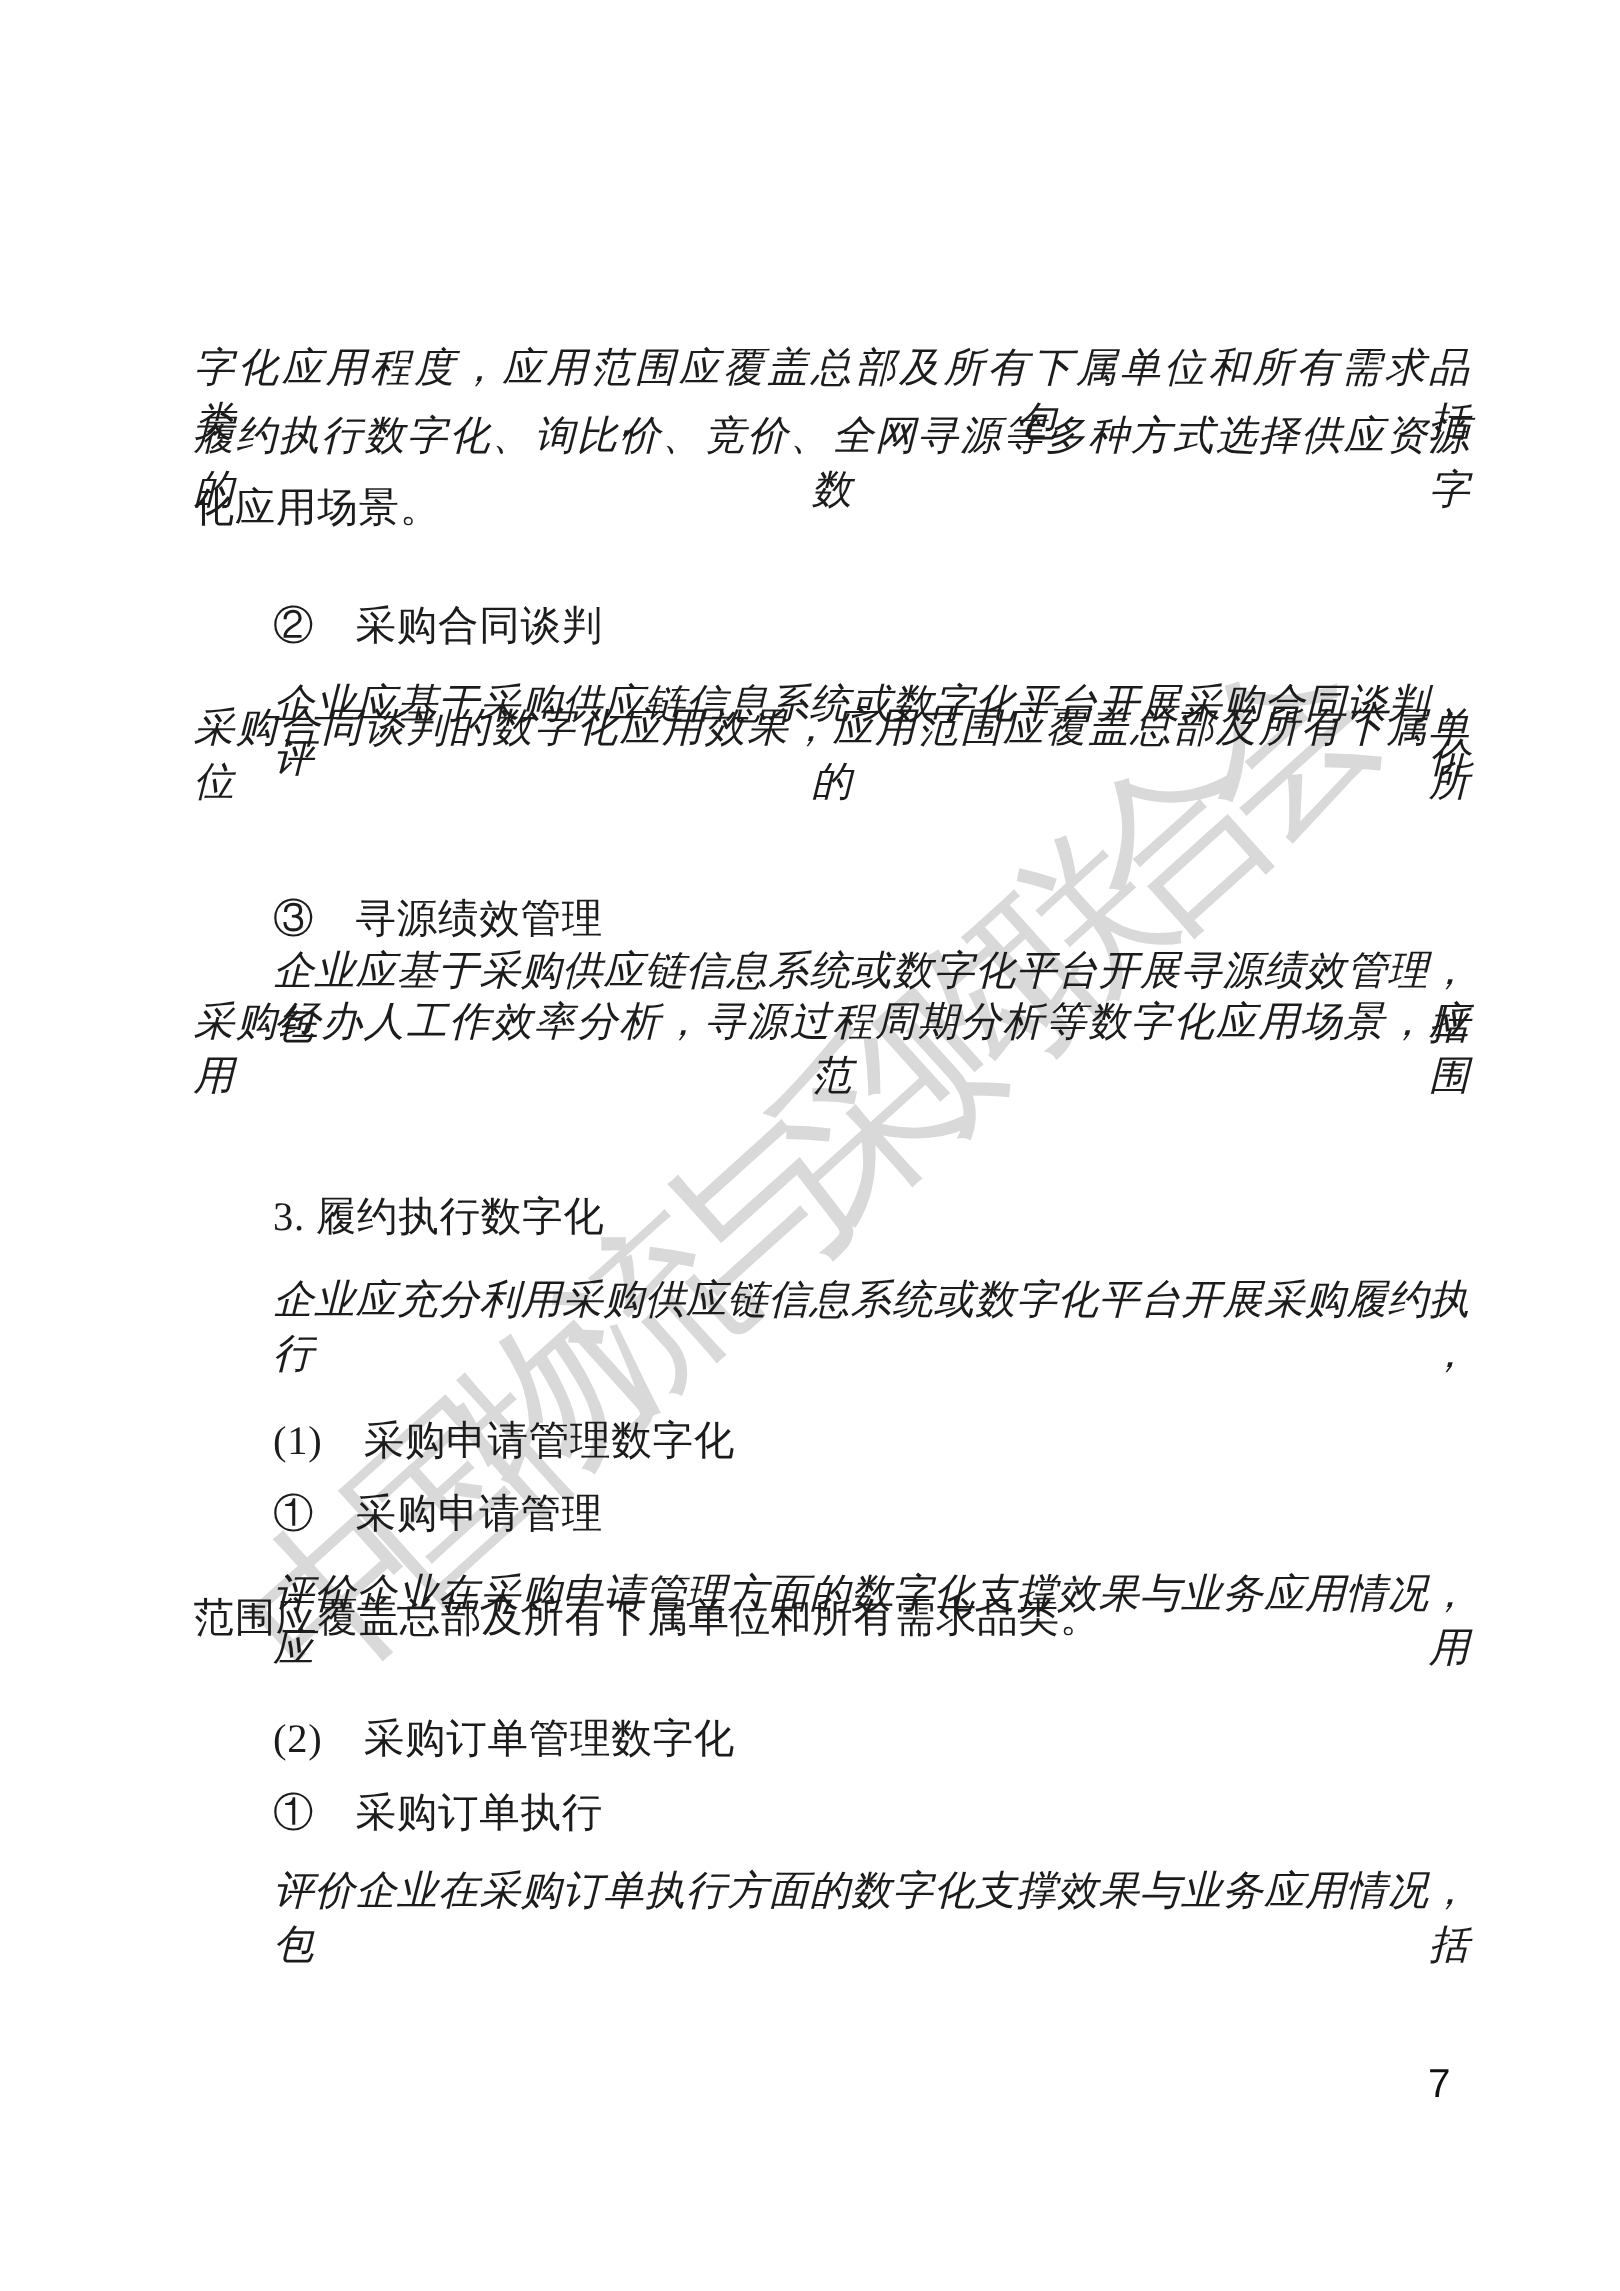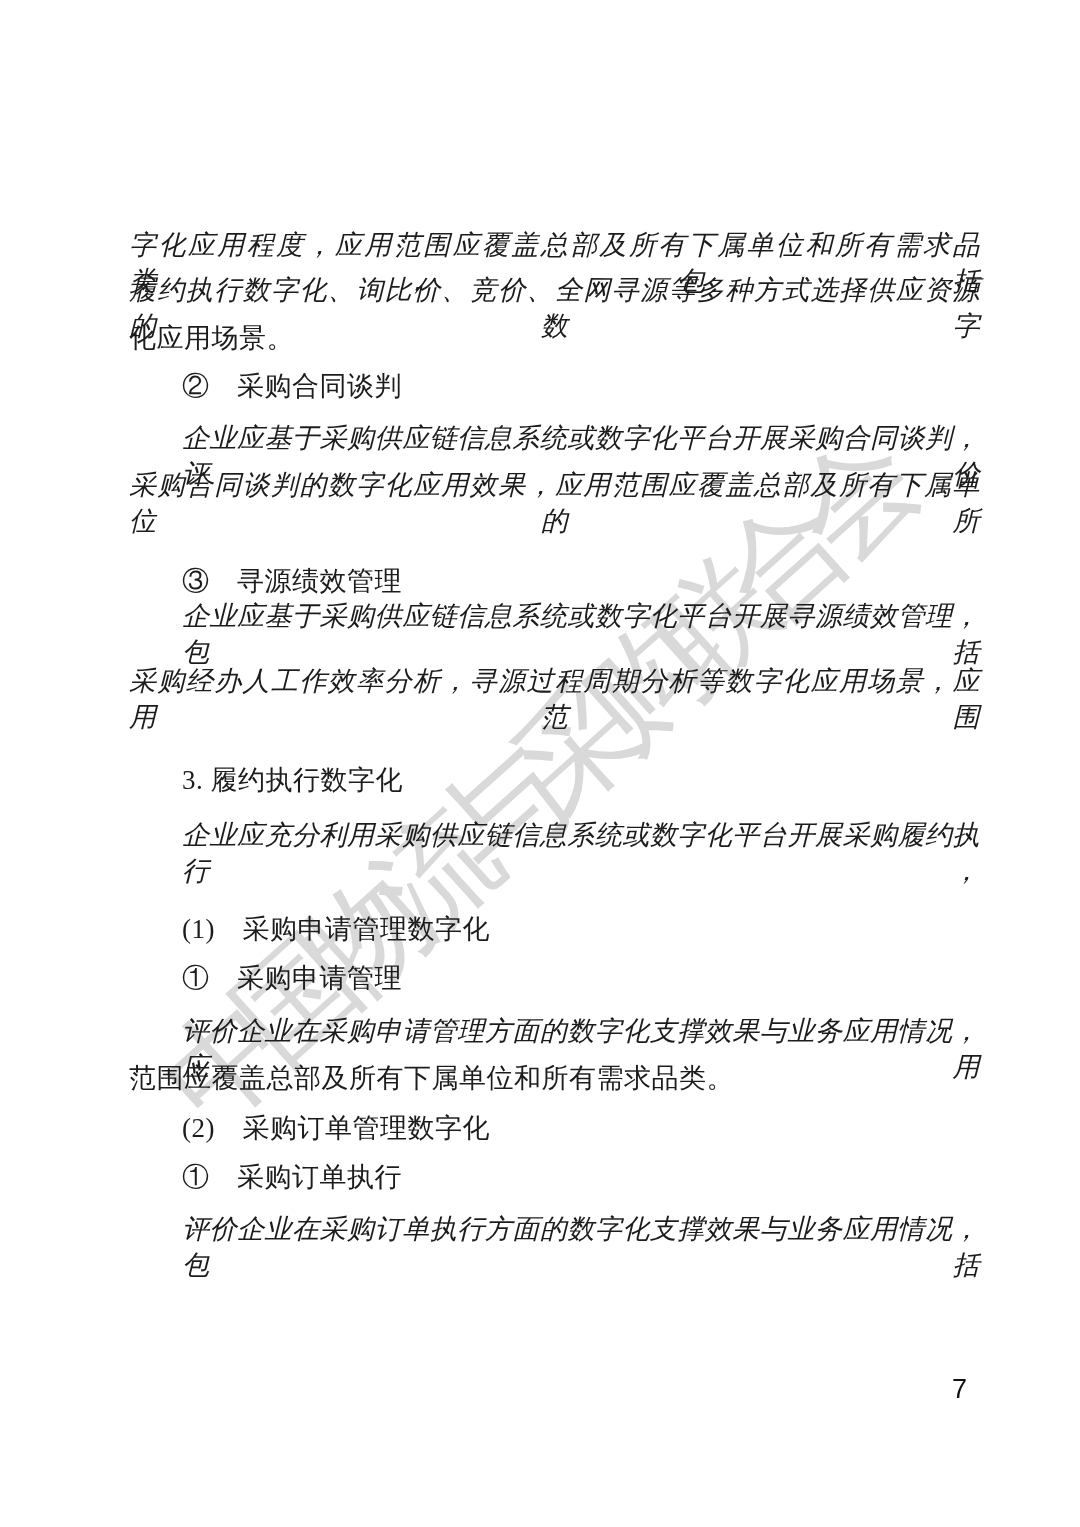--- a/index.html
+++ b/index.html
@@ -31,21 +31,21 @@
   .line {
     position: absolute;
     z-index: 1;
     font-size: 27px;
     line-height: 1.35;
     color: #1c1c1c;
     white-space: pre-wrap;
     letter-spacing: 0.5px;
   }
   .l129 { left: 129px; width: 851px; }
-  .l182 { left: 182px; width: 798px; }
+  .l182 { left: 182px; width: 798px; margin-top: 31px; }
   .j { text-align: justify; text-align-last: justify; font-style: italic; }
   .page-number {
     position: absolute;
     z-index: 1;
     left: 952px;
     top: 1374px;
     font-size: 27px;
     color: #111111;
     font-family: "Liberation Sans", "DejaVu Sans", sans-serif;
   }

